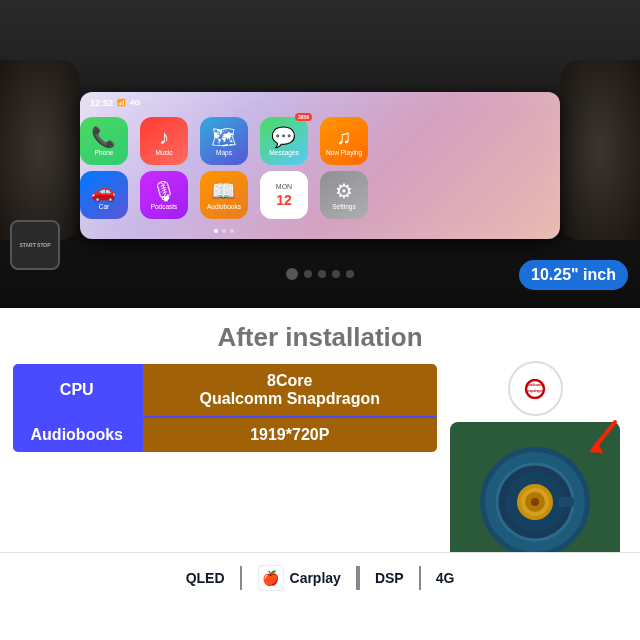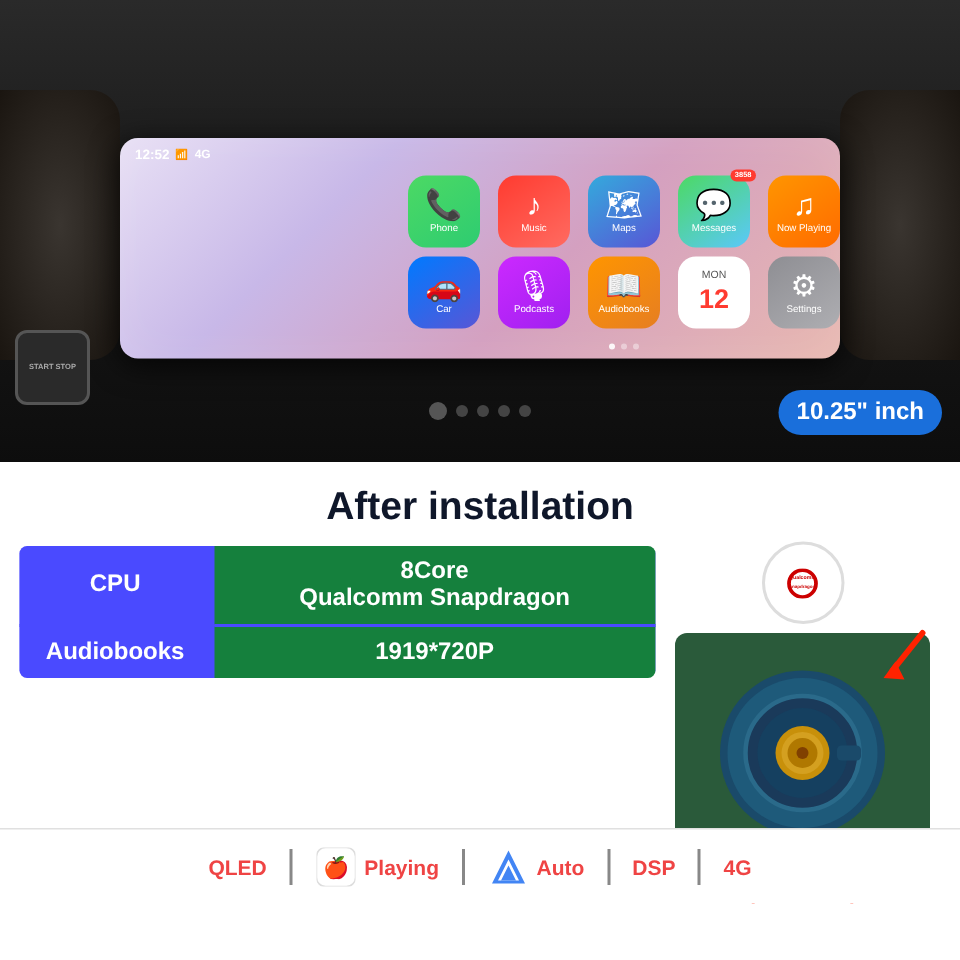--- a/index.html
+++ b/index.html
@@ -54,21 +54,21 @@
     
     .center-screen {
       position: relative;
       width: 480px;
       height: 147px;
       background: linear-gradient(135deg, #e8e0f5 0%, #c8b8e8 30%, #d4a0c0 60%, #e8b8b0 100%);
       border-radius: 12px;
       margin-top: 20px;
       display: flex;
       flex-direction: column;
-      align-items: flex-end;
+      align-items: flex-start;
       justify-content: center;
       box-shadow: 0 4px 20px rgba(0,0,0,0.8), inset 0 0 30px rgba(255,255,255,0.1);
       overflow: hidden;
     }
 
     
     .status-bar {
       position: absolute;
       top: 6px;
       left: 10px;
@@ -177,21 +177,21 @@
       color: #cc0000;
       font-weight: bold;
       text-align: center;
     }
 
     
     .section-title {
       text-align: center;
       font-size: 26px;
       font-weight: bold;
-      color: #0f172a;
+      color: #737373;
       padding: 10px 0 8px 0;
       background: #fff;
     }
     .specs-table {
       width: 430px;
       border-collapse: collapse;
       border: 3px solid #4a4aff;
       border-radius: 8px;
       overflow: hidden;
     }
@@ -201,21 +201,21 @@
       font-size: 16px;
       font-weight: bold;
       text-align: center;
     }
     .specs-table tr td:first-child {
       background: #4a4aff;
       color: #fff;
       width: 130px;
     }
     .specs-table tr td:last-child {
-      background: #15803d;
+      background: #a16207;
       color: #fff;
     }
 
     
     .bottom-bar {
       position: absolute;
       bottom: 0;
       left: 0;
       width: 640px;
       height: 50px;
@@ -226,21 +226,21 @@
       justify-content: center;
       gap: 0;
     }
     .bottom-item {
       display: flex;
       align-items: center;
       gap: 5px;
       padding: 0 15px;
       font-size: 14px;
       font-weight: bold;
-      color: #ef4444;
+      color: #0f172a;
     }
     .bottom-divider {
       width: 2px;
       height: 24px;
       background: #888;
     }
     .bottom-icon {
       width: 28px;
       height: 28px;
       display: flex;
@@ -298,21 +298,21 @@
       background: #2a5a3a;
       border-radius: 8px;
       display: flex;
       align-items: center;
       justify-content: center;
       position: relative;
       overflow: visible;
     }
 
     .calendar-date {
-      font-size: 18px;
+      font-size: 14px;
       font-weight: bold;
       color: #ff3b30;
     }
     .calendar-day {
       font-size: 7px;
       color: #555;
     }
   </style>
 </head>
 <body>
@@ -491,33 +491,23 @@
         <span>QLED</span>
       </div>
       <div class="bottom-divider"></div>
       <div class="bottom-item">
         <div class="bottom-icon">
           <svg width="26" height="26" viewBox="0 0 26 26">
             <rect width="26" height="26" rx="6" fill="white" stroke="#ddd" stroke-width="1"></rect>
             <text x="13" y="18" text-anchor="middle" font-size="14">🍎</text>
           </svg>
         </div>
-        <span>Playing</span>
+        <span>Carplay</span>
       </div>
       <div class="bottom-divider"></div>
-      <div class="bottom-item">
-        <div class="bottom-icon">
-          <svg width="26" height="26" viewBox="0 0 26 26">
-            <polygon points="13,2 24,24 2,24" fill="#4285f4"></polygon>
-            <polygon points="13,8 20,22 6,22" fill="white"></polygon>
-            <polygon points="13,12 18,22 8,22" fill="#4285f4"></polygon>
-          </svg>
-        </div>
-        <span>Auto</span>
-      </div>
       <div class="bottom-divider"></div>
       <div class="bottom-item">
         <span>DSP</span>
       </div>
       <div class="bottom-divider"></div>
       <div class="bottom-item">
         <span>4G</span>
       </div>
     </div>
   </div>

